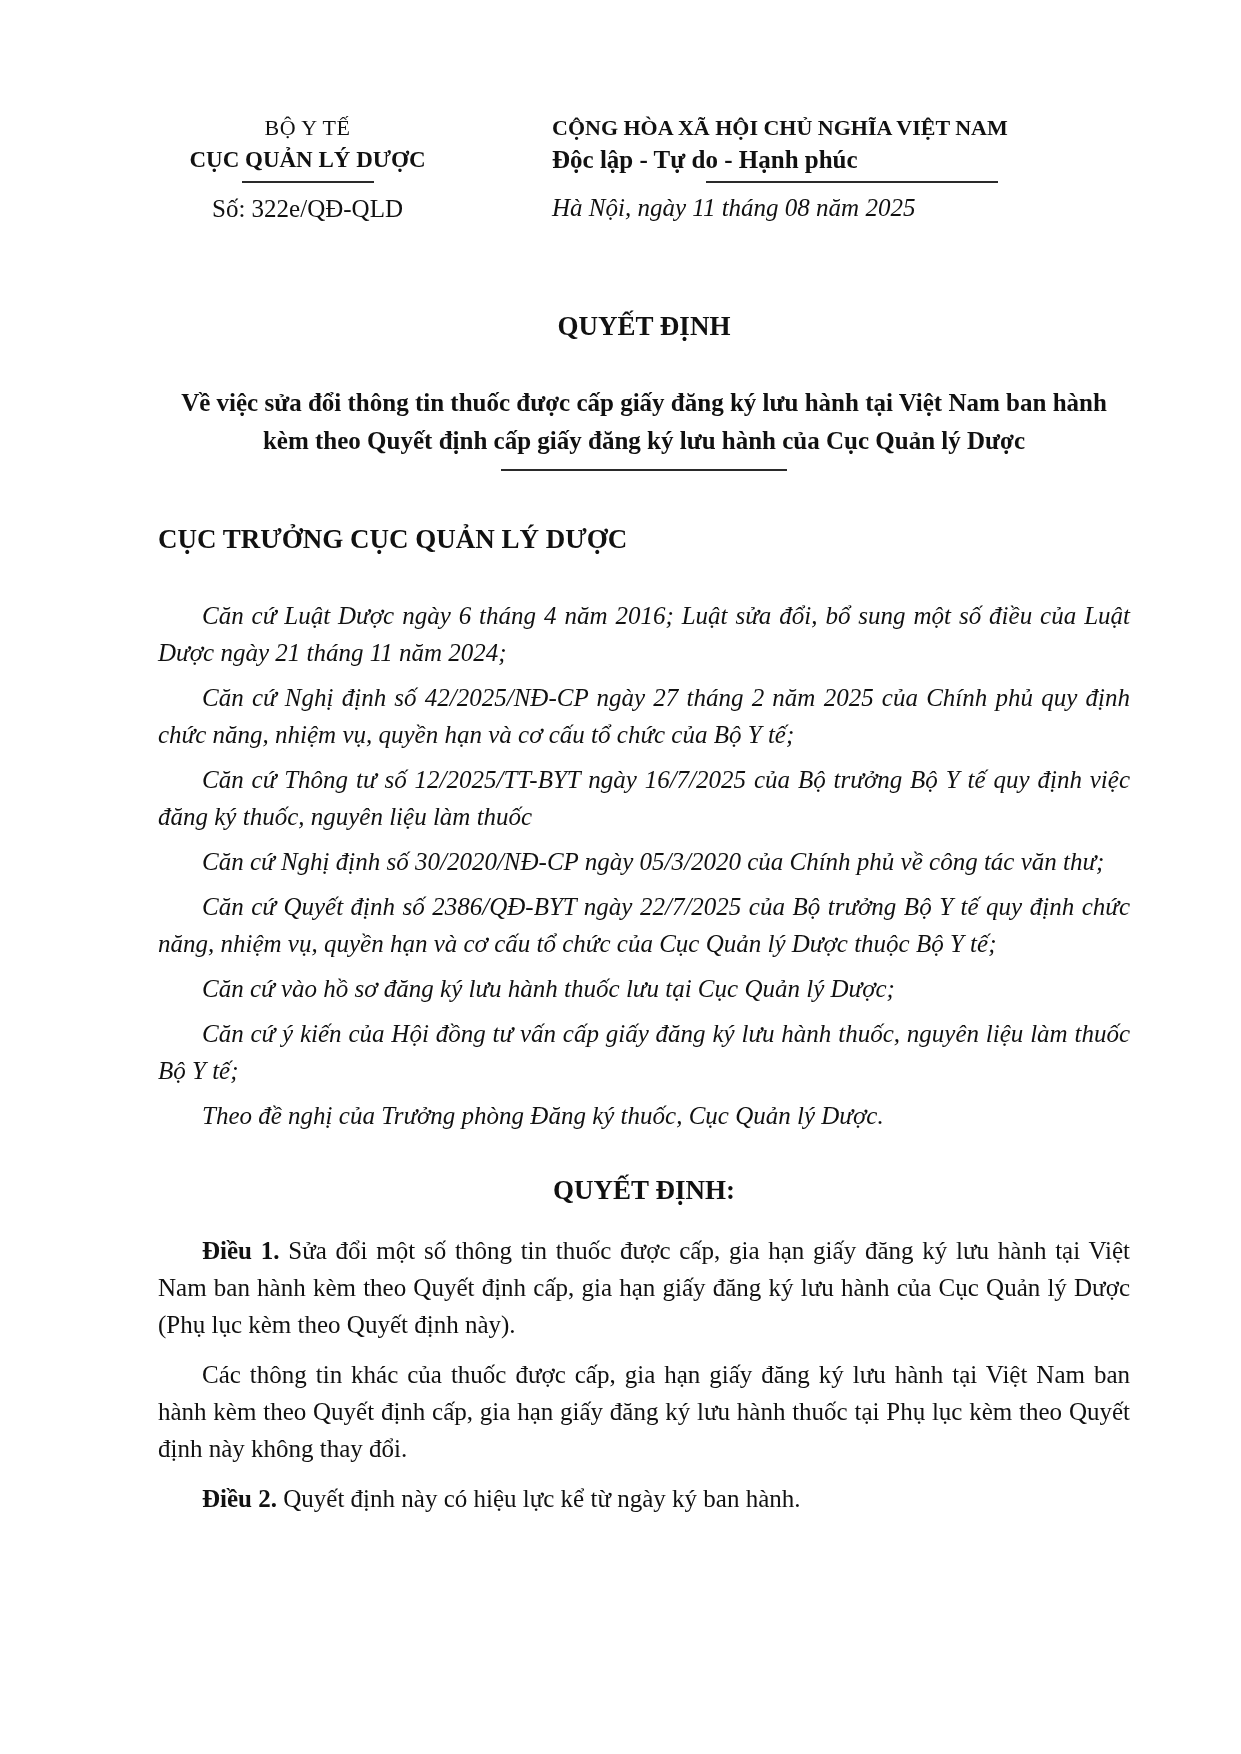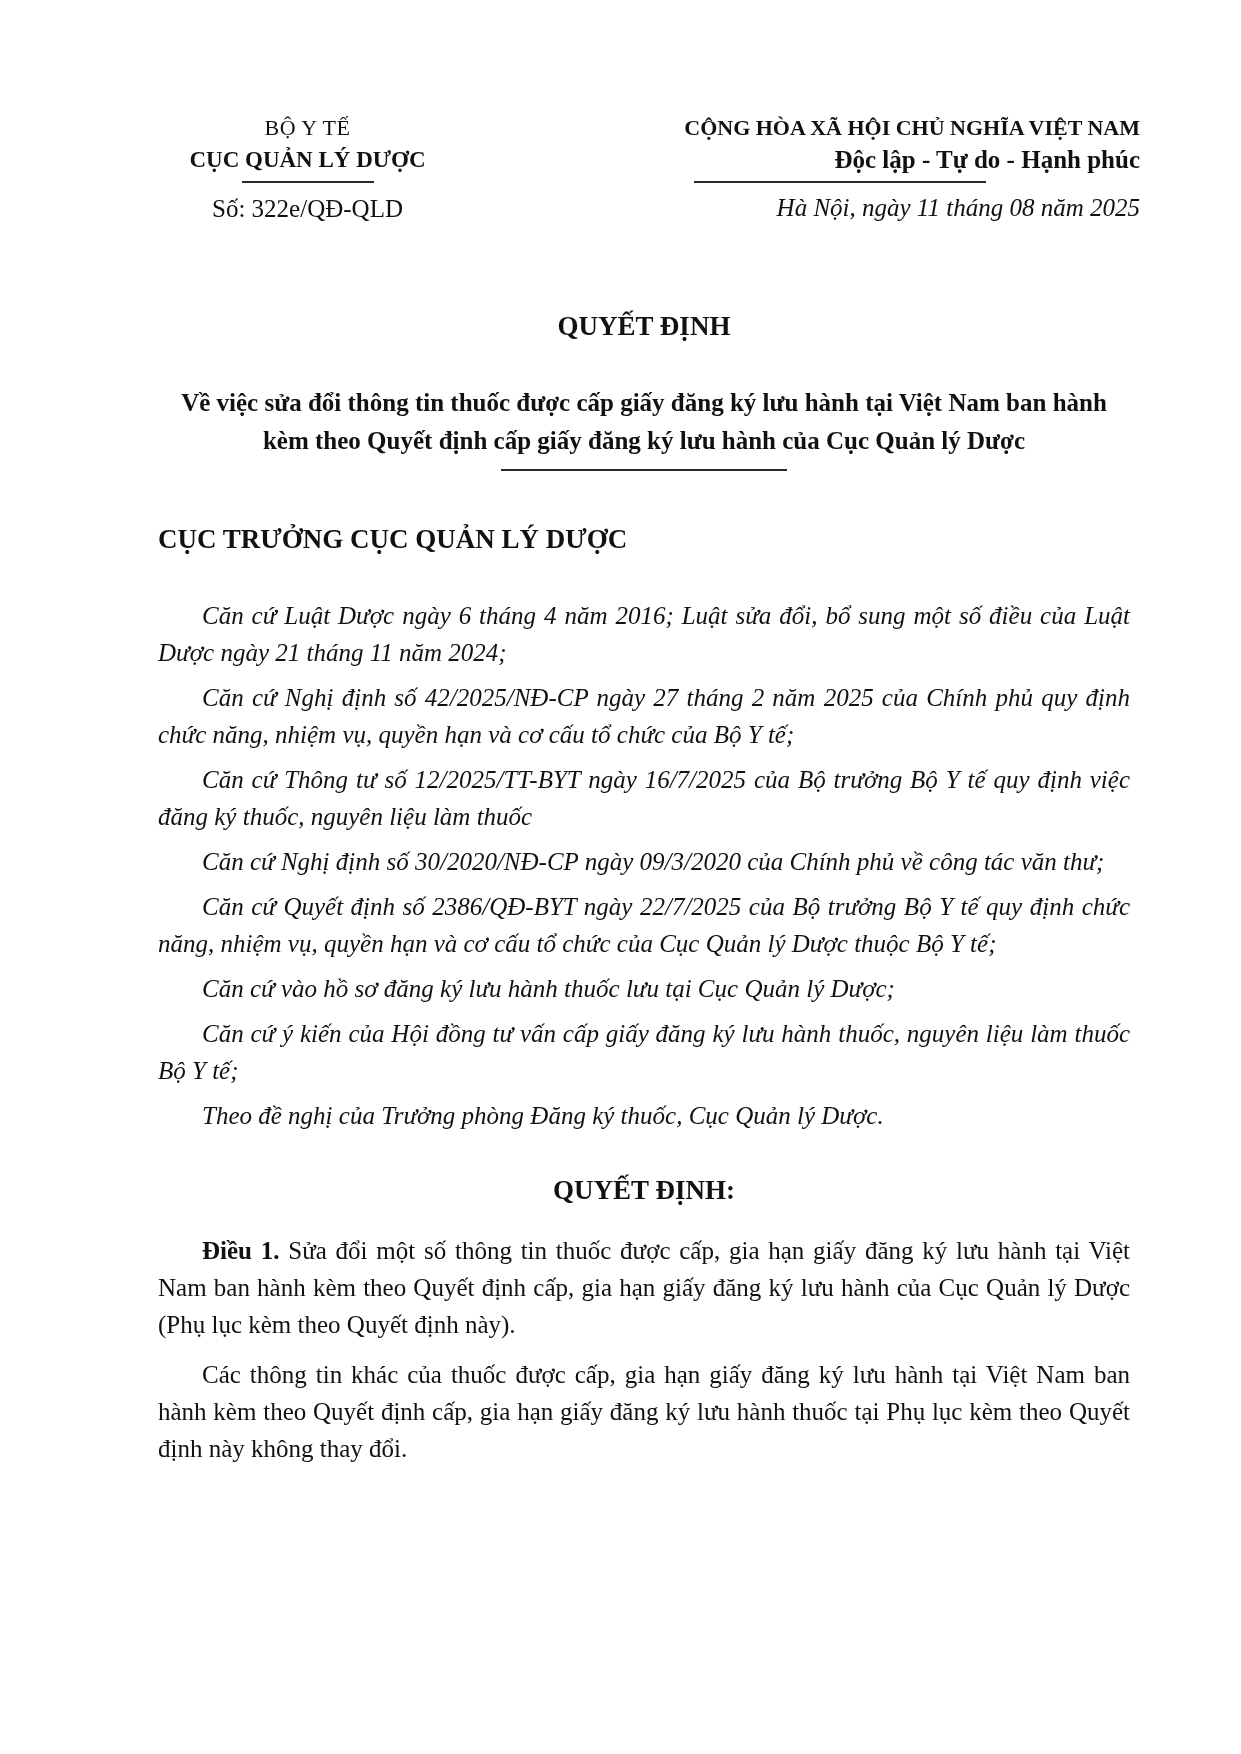--- a/index.html
+++ b/index.html
@@ -14,22 +14,22 @@
     color: #111111;
     overflow: hidden;
   }
   
   .header { position: relative; height: 232px; }
   .header-left {
     position: absolute; left: 145px; top: 112px;
     width: 325px; text-align: center;
   }
   .header-right {
-    position: absolute; left: 540px; top: 112px;
-    width: 600px; text-align: right;
+    position: absolute; left: 552px; top: 112px;
+    width: 600px; text-align: left;
   }
   .ministry   { font-size: 22px; line-height: 31px; letter-spacing: 0.5px; }
   .agency     { font-size: 23px; line-height: 33px; font-weight: bold; }
   .doc-number { font-size: 25px; line-height: 33px; margin-top: 9px; }
   .country    { font-size: 22px; line-height: 31px; font-weight: bold; }
   .motto      { font-size: 25px; line-height: 34px; font-weight: bold; }
   .place-date { font-size: 25px; line-height: 33px; font-style: italic; margin-top: 8px; }
   .rule { border: 0; border-top: 2px solid #2a2a2a; height: 0; }
   .rule-left    { width: 132px; margin: 5px auto 0 auto; }
   .rule-right   { width: 292px; margin: 4px auto 0 auto; }
@@ -95,28 +95,29 @@
     <div class="doc-title" data-bind="title.heading">QUYẾT ĐỊNH</div>
     <div class="doc-subject" data-bind="title.subject">Về việc sửa đổi thông tin thuốc được cấp giấy đăng ký lưu hành tại Việt Nam ban hành kèm theo Quyết định cấp giấy đăng ký lưu hành của Cục Quản lý Dược</div>
     <hr class="rule rule-subject">
 
     <div class="authority" data-bind="authority">CỤC TRƯỞNG CỤC QUẢN LÝ DƯỢC</div>
 
     <div class="preamble">
       <p data-bind="preamble.0">Căn cứ Luật Dược ngày 6 tháng 4 năm 2016; Luật sửa đổi, bổ sung một số điều của Luật Dược ngày 21 tháng 11 năm 2024;</p>
       <p data-bind="preamble.1">Căn cứ Nghị định số 42/2025/NĐ-CP ngày 27 tháng 2 năm 2025 của Chính phủ quy định chức năng, nhiệm vụ, quyền hạn và cơ cấu tổ chức của Bộ Y tế;</p>
       <p data-bind="preamble.2">Căn cứ Thông tư số 12/2025/TT-BYT ngày 16/7/2025 của Bộ trưởng Bộ Y tế quy định việc đăng ký thuốc, nguyên liệu làm thuốc</p>
-      <p data-bind="preamble.3">Căn cứ Nghị định số 30/2020/NĐ-CP ngày 09/3/2020 của Chính phủ về công tác văn thư;</p>
+      <p data-bind="preamble.3">Căn cứ Nghị định số 30/2020/NĐ-CP ngày 05/3/2020 của Chính phủ về công tác văn thư;</p>
       <p data-bind="preamble.4">Căn cứ Quyết định số 2386/QĐ-BYT ngày 22/7/2025 của Bộ trưởng Bộ Y tế quy định chức năng, nhiệm vụ, quyền hạn và cơ cấu tổ chức của Cục Quản lý Dược thuộc Bộ Y tế;</p>
       <p data-bind="preamble.6">Căn cứ vào hồ sơ đăng ký lưu hành thuốc lưu tại Cục Quản lý Dược;</p>
       <p data-bind="preamble.5">Căn cứ ý kiến của Hội đồng tư vấn cấp giấy đăng ký lưu hành thuốc, nguyên liệu làm thuốc Bộ Y tế;</p>
       <p data-bind="preamble.7">Theo đề nghị của Trưởng phòng Đăng ký thuốc, Cục Quản lý Dược.</p>
     </div>
 
     <div class="decision-heading" data-bind="decision_heading">QUYẾT ĐỊNH:</div>
 
     <div class="articles">
       <p><b data-bind="articles.0.label">Điều 1.</b> <span data-bind="articles.0.text">Sửa đổi một số thông tin thuốc được cấp, gia hạn giấy đăng ký lưu hành tại Việt Nam ban hành kèm theo Quyết định cấp, gia hạn giấy đăng ký lưu hành của Cục Quản lý Dược (Phụ lục kèm theo Quyết định này).</span></p>
       <p><span data-bind="articles.1.text">Các thông tin khác của thuốc được cấp, gia hạn giấy đăng ký lưu hành tại Việt Nam ban hành kèm theo Quyết định cấp, gia hạn giấy đăng ký lưu hành thuốc tại Phụ lục kèm theo Quyết định này không thay đổi.</span></p>
+      <p><b data-bind="articles.2.label">Điều 2.</b> <span data-bind="articles.2.text">Quyết định này có hiệu lực kể từ ngày ký ban hành.</span></p>
     </div>
   </div>
 
 </div>
 
 </body></html>

